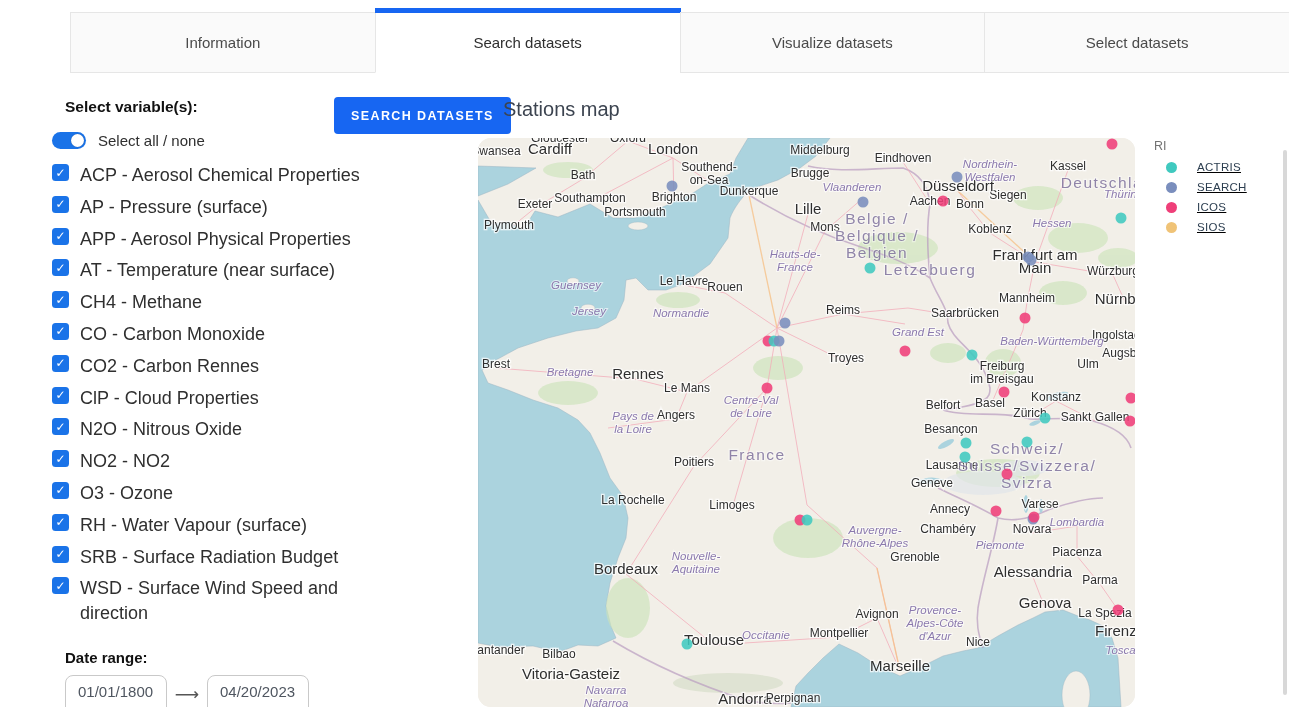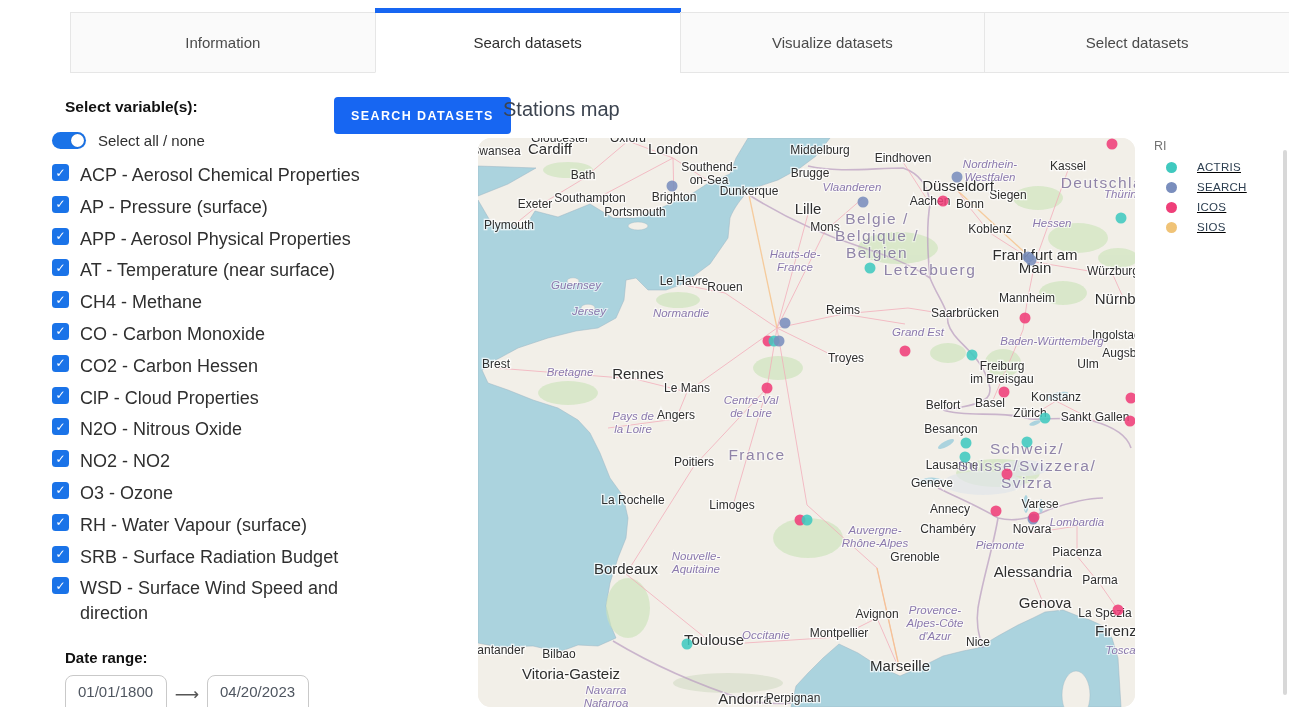--- a/index.html
+++ b/index.html
@@ -117,21 +117,21 @@
       <div class="var-row">
         <span class="cbx">✓</span>
         <span class="var-label">CH4 - Methane</span>
       </div>
       <div class="var-row">
         <span class="cbx">✓</span>
         <span class="var-label">CO - Carbon Monoxide</span>
       </div>
       <div class="var-row">
         <span class="cbx">✓</span>
-        <span class="var-label">CO2 - Carbon Hessen</span>
+        <span class="var-label">CO2 - Carbon Rennes</span>
       </div>
       <div class="var-row">
         <span class="cbx">✓</span>
         <span class="var-label">ClP - Cloud Properties</span>
       </div>
       <div class="var-row">
         <span class="cbx">✓</span>
         <span class="var-label">N2O - Nitrous Oxide</span>
       </div>
       <div class="var-row">

